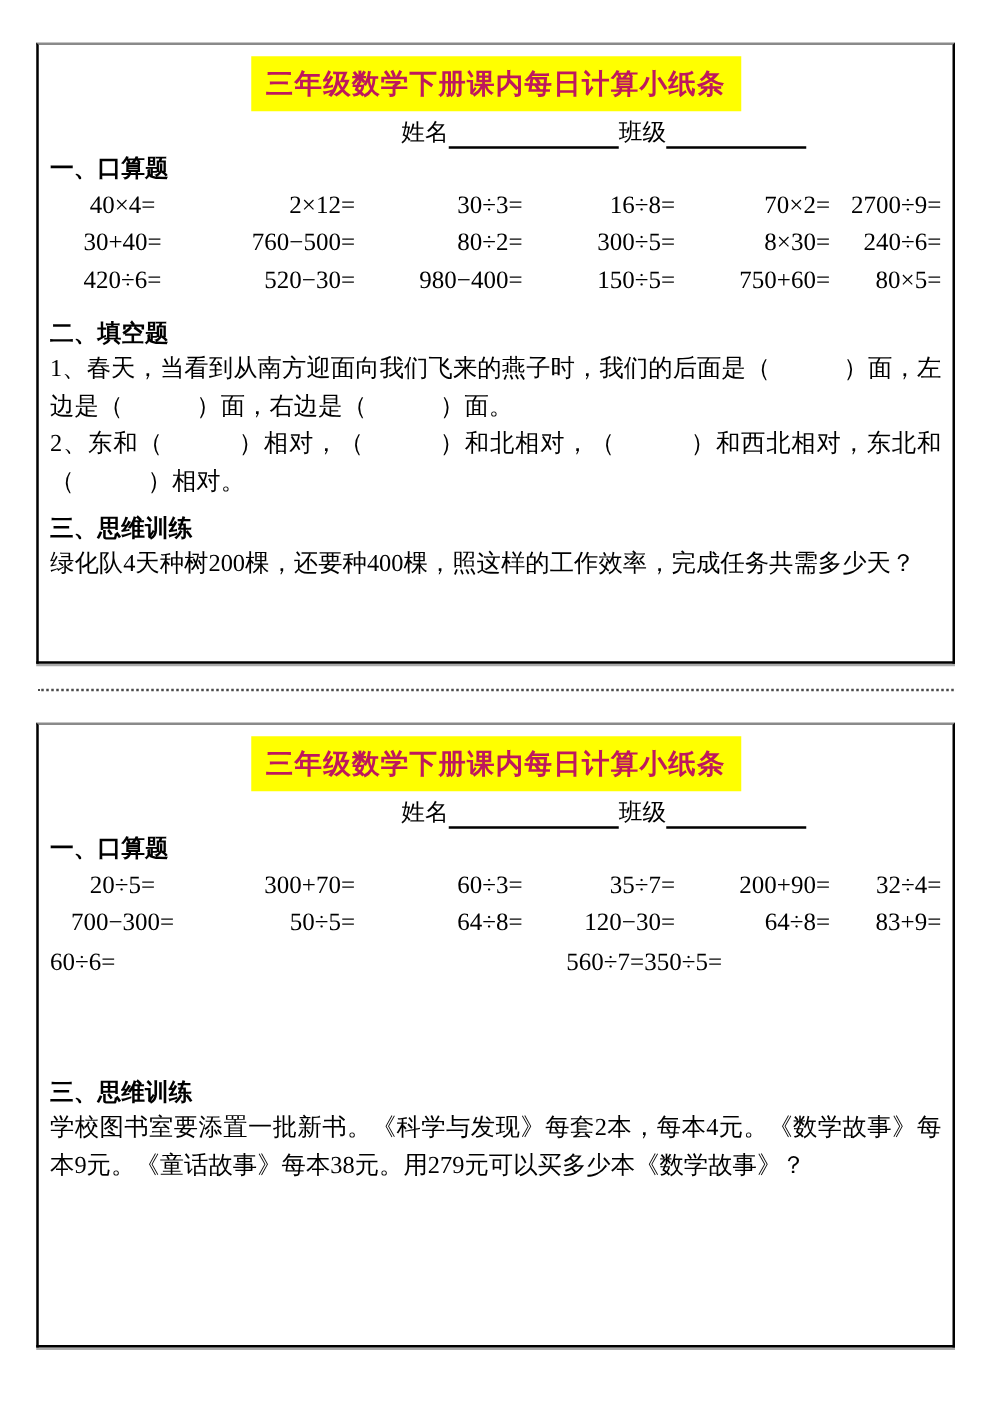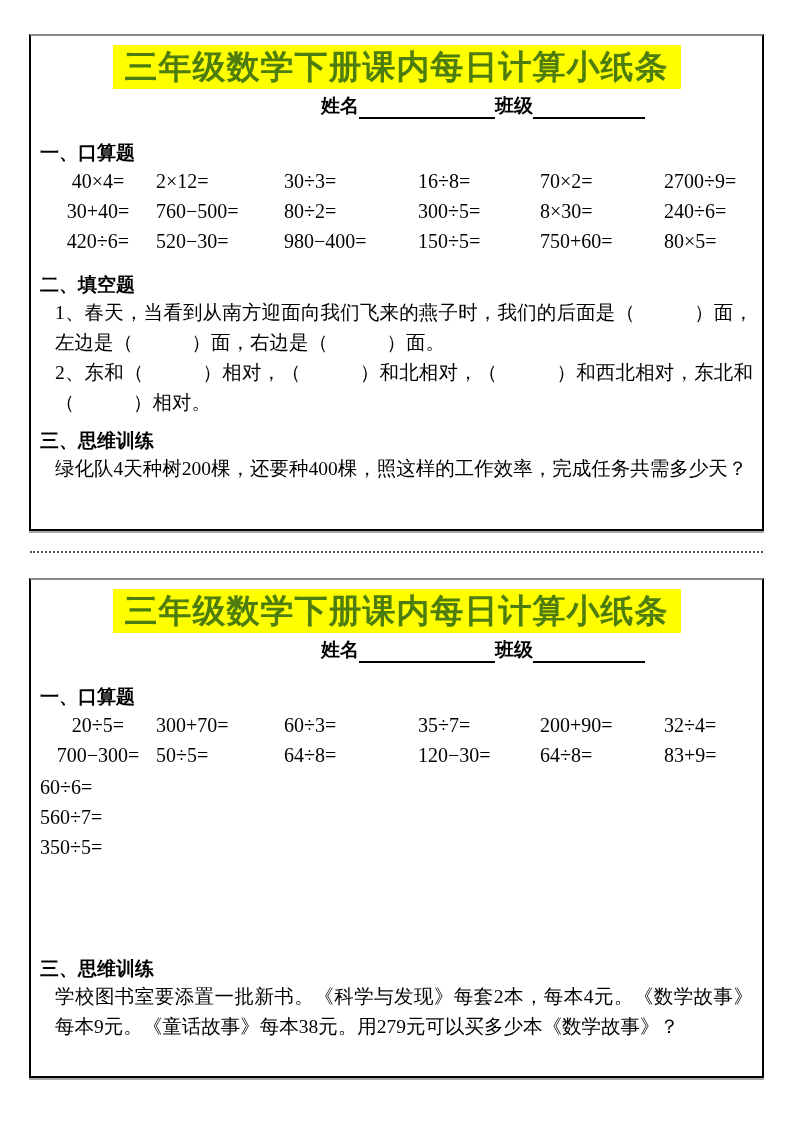--- a/index.html
+++ b/index.html
@@ -23,64 +23,63 @@
   #sheet1 { top:34px; height:497px; }
   #sheet2 { top:578px; height:500px; }
   .page-divider {
     position:absolute; top:551px; left:30px; width:733px; height:0;
     border-top:2px dotted #4a4a4a;
   }
   .title-row { text-align:center; margin-top:9px; height:46px; }
   .title-hl {
     display:inline-block;
     background:#ffff00;
-    color:#4d7c0f;
+    color:#be185d;
     font-weight:bold;
-    font-size:33px;
+    font-size:22px;
     line-height:44px;
     padding:0 12px;
     letter-spacing:1px;
     font-family:"Liberation Serif", serif;
   }
   .name-row {
     margin-left:281px; margin-top:2px; height:27px;
-    font-weight:bold; font-size:19px;
+    font-weight:normal; font-size:19px;
     font-family:"Liberation Sans", sans-serif;
     white-space:nowrap;
   }
   .blank-line {
     display:inline-block; height:20px;
     border-bottom:2px solid #000;
     vertical-align:bottom;
   }
   .blank-name  { width:136px; }
   .blank-class { width:112px; }
   .sec-heading {
     font-weight:bold; font-size:19px; line-height:26px;
     font-family:"Liberation Sans", sans-serif;
-    margin-top:20px;
+    margin-top:3px;
   }
   .oral-grid {
     display:grid;
     grid-template-columns:116px 128px 134px 122px 124px 1fr;
     font-size:20px; line-height:30px;
   }
-  .oral-grid .cell { text-align:left; white-space:nowrap; }
+  .oral-grid .cell { text-align:right; white-space:nowrap; }
   .oral-grid .cell.c-first { text-align:center; }
   .fill-para, .think-text {
     font-size:19.5px; line-height:30px;
     text-align:justify;
-    margin-left:15px;
   }
   .vert-row {
-    display:grid; grid-template-columns:1fr;
+    display:grid; grid-template-columns:1fr 1fr 1fr;
     font-size:20px; line-height:30px; margin-top:2px;
   }
   .vert-row .v-left   { text-align:left; }
-  .vert-row .v-center { text-align:left; }
+  .vert-row .v-center { text-align:right; }
   .vert-row .v-right  { text-align:left; padding-right:40px; }
   .spacer-work { height:74px; }
   .mt6 { margin-top:16px; }
   .mt10 { margin-top:10px; }
 </style>
 </head>
 <body>
 
 <div class="sheet" id="sheet1">
   <div class="title-row">

